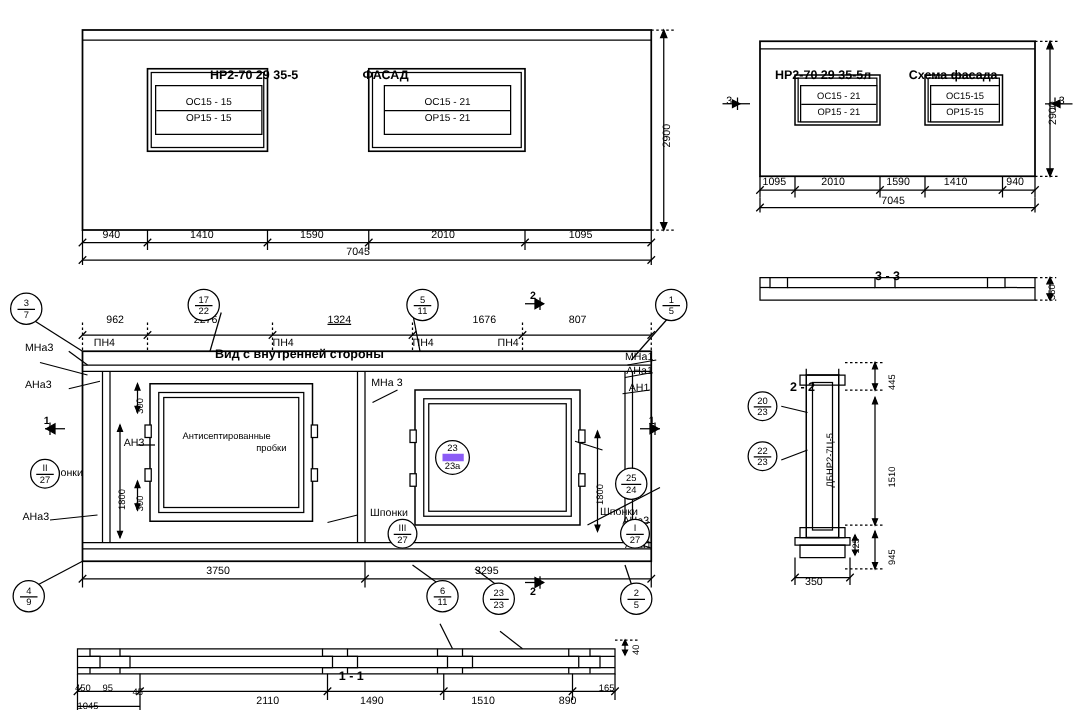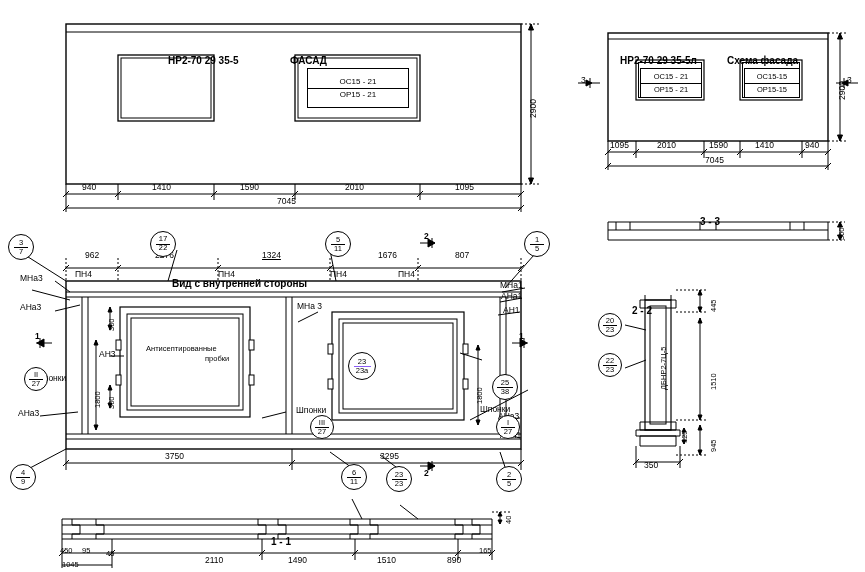--- a/index.html
+++ b/index.html
@@ -310,20 +310,25 @@
     <line x1="352" y1="499" x2="362" y2="519"></line>
     <line x1="400" y1="505" x2="418" y2="519"></line>
   </g>
 </svg>
 
 <div class="lbl t b" style="left:168px;top:8px;">НР2-70 29 35-5</div>
 <div class="lbl t b" style="left:290px;top:8px;">ФАСАД</div>
 <div class="lbl t b" style="left:620px;top:8px;">НР2-70 29 35-5л</div>
 <div class="lbl t b" style="left:727px;top:8px;">Схема фасада</div>
 
+<div class="boxtxt" style="left:124px;top:68px;width:84px;height:38px;">
+  <span>ОС15 - 15</span>
+  <div class="divline"></div>
+  <span>ОР15 - 15</span>
+</div>
 <div class="boxtxt" style="left:307px;top:68px;width:100px;height:38px;">
   <span>ОС15 - 21</span>
   <div class="divline"></div>
   <span>ОР15 - 21</span>
 </div>
 
 <div class="lbl vert" style="left:529px;top:118px;">2900</div>
 
 <div class="lbl" style="left:82px;top:183px;">940</div>
 <div class="lbl" style="left:152px;top:183px;">1410</div>
@@ -398,39 +403,39 @@
 
 <div class="lbl b" style="left:424px;top:232px;">2</div>
 <div class="lbl b" style="left:424px;top:469px;">2</div>
 <div class="lbl b" style="left:35px;top:332px;">1</div>
 <div class="lbl b" style="left:519px;top:332px;">1</div>
 
 <div class="circ" style="left:8px;top:234px;width:24px;height:24px;">
   <span>3</span>
   <span style="border-top:1px solid #000;width:14px;text-align:center;">7</span>
 </div>
-<div class="circ" style="left:150px;top:231px;width:24px;height:24px;font-family:Liberation Mono, monospace;">
+<div class="circ" style="left:150px;top:231px;width:24px;height:24px;">
   <span>17</span>
   <span style="border-top:1px solid #000;width:14px;text-align:center;">22</span>
 </div>
 <div class="circ" style="left:325px;top:231px;width:24px;height:24px;">
   <span>5</span>
   <span style="border-top:1px solid #000;width:14px;text-align:center;">11</span>
 </div>
 <div class="circ" style="left:524px;top:231px;width:24px;height:24px;">
   <span>1</span>
   <span style="border-top:1px solid #000;width:14px;text-align:center;">5</span>
 </div>
 <div class="circ" style="left:492px;top:374px;width:24px;height:24px;">
   <span>25</span>
-  <span style="border-top:1px solid #000;width:16px;text-align:center;">38</span>
+  <span style="border-top:1px solid #000;width:16px;text-align:center;">24</span>
 </div>
 <div class="circ" style="left:348px;top:352px;width:26px;height:26px;">
   <span>23</span>
-  <span style="border-top:1px solid #8b5cf6;width:17px;text-align:center;">23а</span>
+  <span style="border-top:6px solid #8b5cf6;width:17px;text-align:center;">23а</span>
 </div>
 <div class="circ" style="left:10px;top:464px;width:24px;height:24px;">
   <span>4</span>
   <span style="border-top:1px solid #000;width:14px;text-align:center;">9</span>
 </div>
 <div class="circ" style="left:341px;top:464px;width:24px;height:24px;">
   <span>6</span>
   <span style="border-top:1px solid #000;width:14px;text-align:center;">11</span>
 </div>
 <div class="circ" style="left:386px;top:466px;width:24px;height:24px;">

